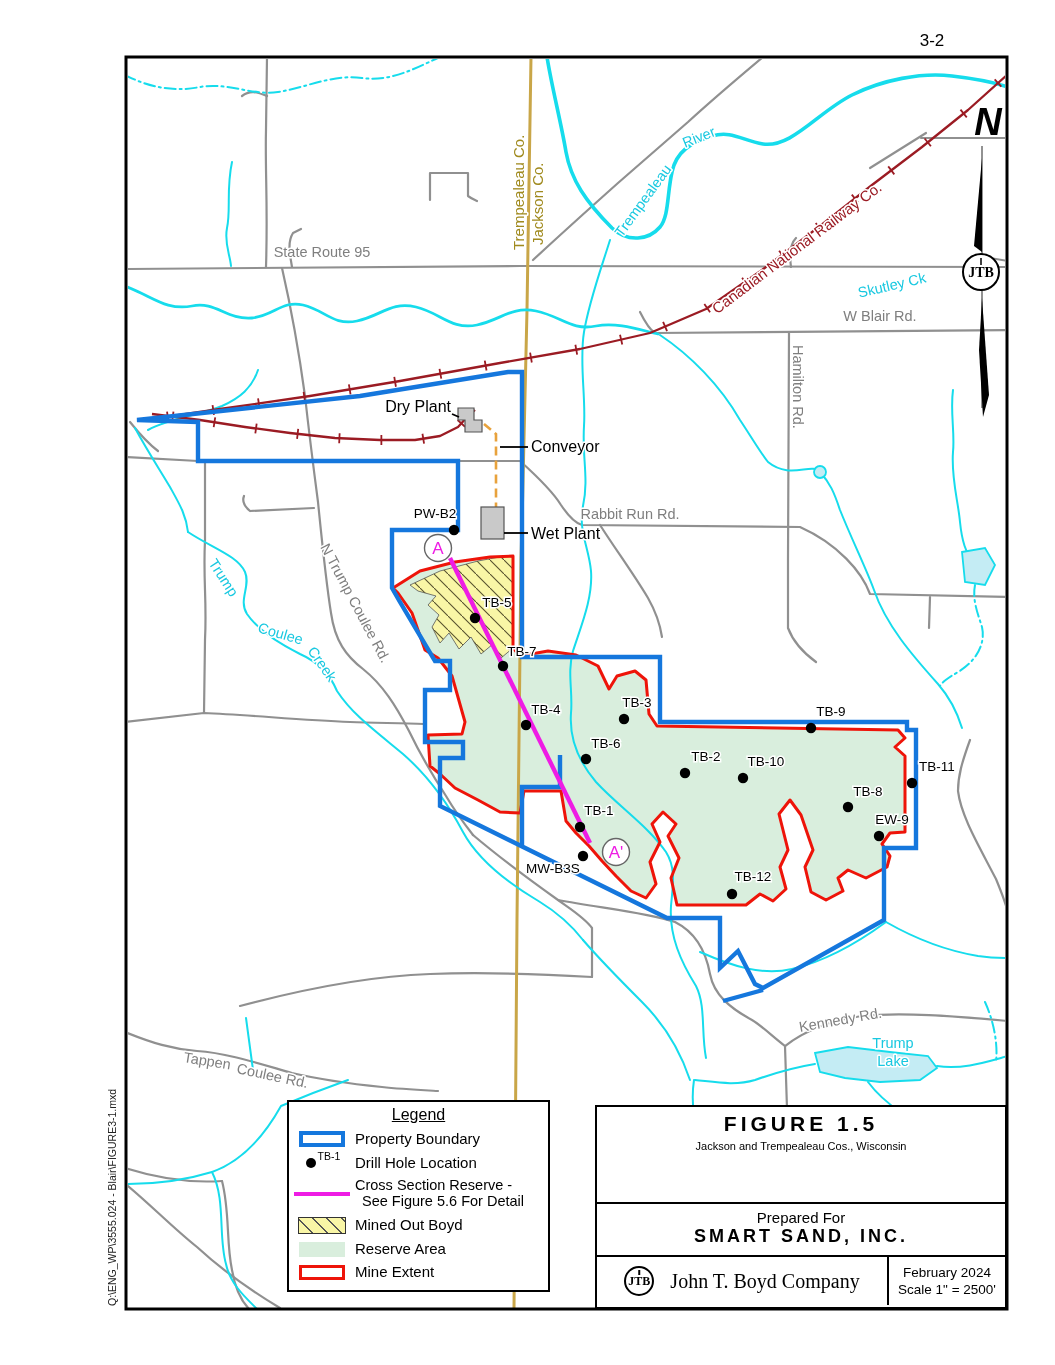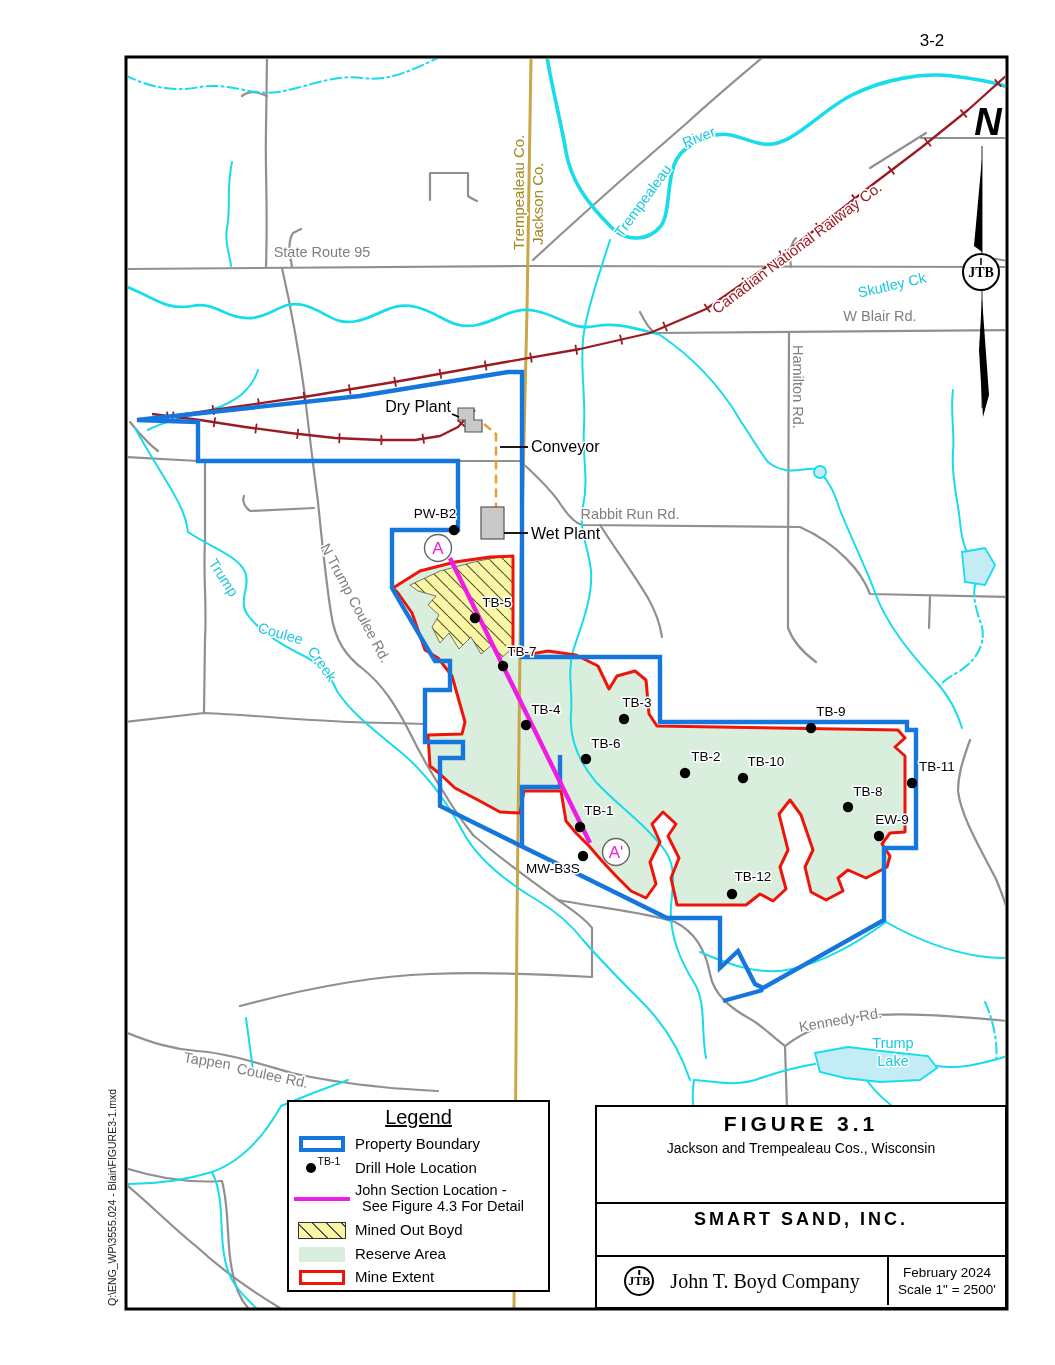--- a/index.html
+++ b/index.html
@@ -48,40 +48,40 @@
   .scale-box{position:absolute;left:330px;top:1026px;width:173px;height:60px;background:#fff;
              border:2px solid #000;box-sizing:border-box;}
   .scale-title{text-align:center;font-size:13.5px;text-decoration:underline;margin-top:2px;}
   .scale-lbl{position:absolute;top:18px;font-size:12px;transform:translateX(-50%);}
   .scale-bar{position:absolute;left:12px;top:38px;width:138px;height:7px;border:1px solid #000;display:flex;}
   .scale-bar div{height:100%;}
   .scale-tick{position:absolute;top:46px;width:1.5px;height:5px;background:#000;}
 
   .legend-box{position:absolute;left:287px;top:1100px;width:263px;height:192px;background:#fff;
               border:2px solid #000;box-sizing:border-box;}
-  .legend-title{text-align:center;font-size:20px;text-decoration:underline;margin-top:4px;}
+  .legend-title{text-align:center;font-size:16px;text-decoration:underline;margin-top:4px;}
   .lg-row{display:flex;align-items:center;margin-top:7px;}
   .lg-swatch-cell{width:66px;flex:none;display:flex;justify-content:center;align-items:center;}
   .lg-label{font-size:15px;color:#000;line-height:1.1;}
   .sw-blue{width:38px;height:8px;background:#fff;border:4.5px solid var(--property-boundary);}
   .lg-dot{display:inline-block;width:10px;height:10px;border-radius:50%;background:#000;}
   .lg-dot-lbl{font-size:10.5px;position:relative;top:-7px;left:2px;}
   .sw-magenta{width:56px;height:4.5px;background:var(--cross-section);}
   .sw-yellow{width:46px;height:15px;border:1.2px solid #333;
      background:repeating-linear-gradient(45deg,rgba(0,0,0,0) 0 9px,#555 9px 10.3px),var(--mined-out-fill);}
   .sw-green{width:46px;height:15px;background:var(--reserve-fill);}
   .sw-red{width:40px;height:9px;background:#fff;border:3.5px solid var(--mine-extent);}
 
   .tb{position:absolute;left:595px;top:1105px;width:412px;height:204px;background:#fff;
       border:2px solid #000;box-sizing:border-box;text-align:center;}
   .tb-s1{border-bottom:2px solid #000;height:97px;padding-top:5px;box-sizing:border-box;}
   .tb-fig{font-size:21px;font-weight:bold;letter-spacing:4px;}
   .tb-l1{font-size:15px;font-weight:bold;letter-spacing:2px;margin-top:3px;}
   .tb-l2{font-size:15px;font-weight:bold;letter-spacing:2px;margin-top:4px;}
-  .tb-l3{font-size:14px;margin-top:4px;}
+  .tb-l3{font-size:11px;margin-top:4px;}
   .tb-s2{border-bottom:2px solid #000;height:53px;padding-top:5px;box-sizing:border-box;}
   .tb-prep{font-size:15px;}
   .tb-client{font-size:18px;font-weight:bold;letter-spacing:3px;}
   .tb-s3{display:flex;height:48px;}
   .tb-company{flex:1;display:flex;align-items:center;justify-content:center;gap:16px;
               font-family:"Liberation Serif",serif;font-size:20px;}
   .tb-right{width:118px;border-left:2px solid #000;display:flex;flex-direction:column;
             justify-content:center;font-size:13.5px;gap:2px;box-sizing:border-box;}
   .logo-circle{width:30px;height:30px;border:2px solid #000;border-radius:50%;display:flex;
                align-items:center;justify-content:center;font-family:"Liberation Serif",serif;
@@ -359,22 +359,22 @@
           <span class="lg-dot"></span>
           <span class="lg-dot-lbl">TB-1</span>
         </div>
     <div class="lg-label">Drill Hole Location</div>
   </div>
   <div class="lg-row">
     <div class="lg-swatch-cell">
           <div class="sw-magenta"></div>
         </div>
     <div class="lg-label" style="font-size:14.5px">
-      <div>John Section Location -</div>
-      <div style="padding-left:7px">See Figure 4.3 For Detail</div>
+      <div>Cross Section Reserve -</div>
+      <div style="padding-left:7px">See Figure 5.6 For Detail</div>
     </div>
   </div>
   <div class="lg-row">
     <div class="lg-swatch-cell">
           <div class="sw-yellow"></div>
         </div>
     <div class="lg-label">Mined Out Boyd</div>
   </div>
   <div class="lg-row">
     <div class="lg-swatch-cell">
@@ -385,24 +385,25 @@
   <div class="lg-row">
     <div class="lg-swatch-cell">
           <div class="sw-red"></div>
         </div>
     <div class="lg-label">Mine Extent</div>
   </div>
 </div>
 
 <div class="tb">
   <div class="tb-s1">
-    <div class="tb-fig">FIGURE  3.1</div>
+    <div class="tb-fig">FIGURE  1.5</div>
     <div class="tb-l3">Jackson and Trempealeau Cos., Wisconsin</div>
   </div>
   <div class="tb-s2">
+    <div class="tb-prep">Prepared For</div>
     <div class="tb-client">SMART  SAND,  INC.</div>
   </div>
   <div class="tb-s3">
     <div class="tb-company">
       <span class="logo-circle">JTB</span>
       <span>John T. Boyd Company</span>
     </div>
     <div class="tb-right">
       <div>February 2024</div>
       <div>Scale 1" = 2500'</div>

